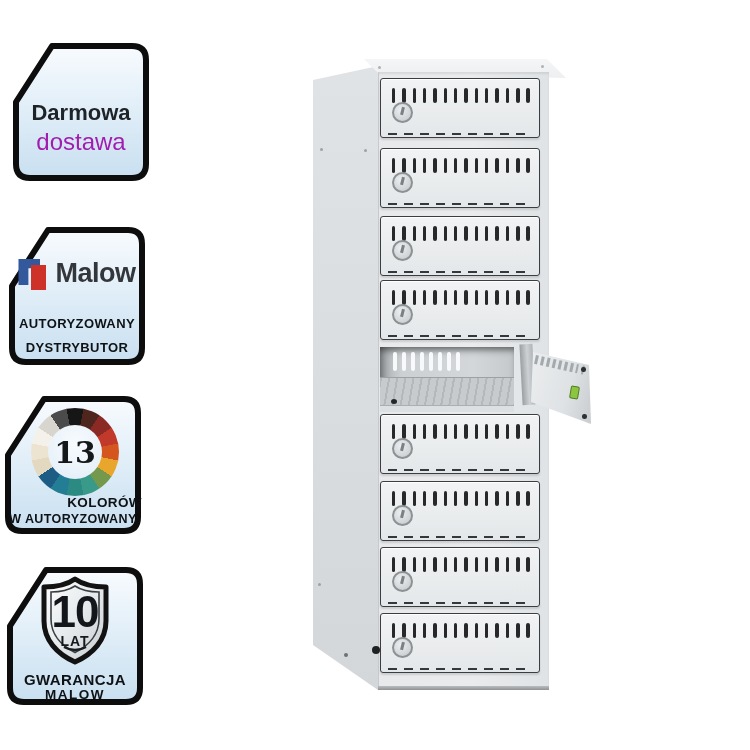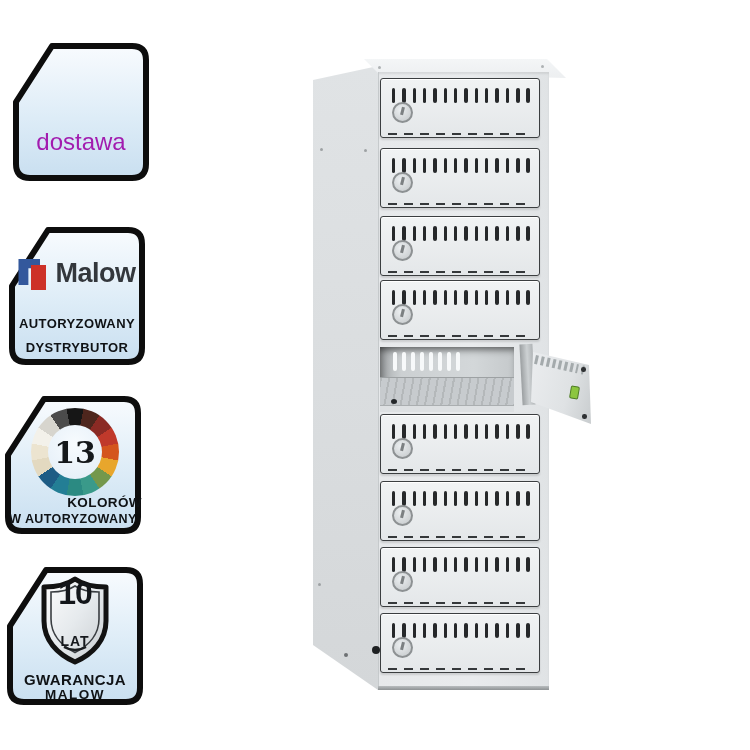--- a/index.html
+++ b/index.html
@@ -16,21 +16,21 @@
   .malow-icon{position:relative;width:30px;height:34px;}
   .malow-icon .blue{position:absolute;left:0;top:3px;width:22px;height:26px;
       clip-path:polygon(0 0,100% 0,100% 36%,45% 36%,45% 100%,0 100%);background:#33589c;}
   .malow-icon .red{position:absolute;left:13px;top:9px;width:15px;height:25px;background:#cd3128;}
   .brand-name{font-weight:700;font-size:27px;color:#33373c;letter-spacing:-.5px;}
   .wheel{position:absolute;left:27px;top:13px;width:88px;height:88px;border-radius:50%;}
   .wheel-hole{position:absolute;left:17px;top:17px;width:54px;height:54px;border-radius:50%;
       background:radial-gradient(circle at 50% 35%,#f7fbfe,#e2edf7);display:flex;align-items:center;justify-content:center;
       font-family:"DejaVu Serif",serif;font-weight:700;font-size:30px;color:#15181b;}
   .shield-wrap{position:absolute;left:30px;top:9px;width:78px;height:92px;}
-  .shield-num{position:absolute;left:0;top:0;width:100%;text-align:center;font-weight:800;font-size:32px;color:#13161a;letter-spacing:-1px;}
+  .shield-num{position:absolute;left:0;top:12px;width:100%;text-align:center;font-weight:800;font-size:44px;color:#13161a;letter-spacing:-1px;}
   .shield-lat{position:absolute;left:0;top:58px;width:100%;text-align:center;font-weight:700;font-size:14px;color:#15181c;letter-spacing:1px;}
   
   .lk{position:absolute;}
   #lk-side{left:313px;top:66px;width:65px;height:624px;
       clip-path:polygon(0 14px,100% 0,100% 100%,0 579px);
       background:linear-gradient(180deg,#e0e3e5,#d9dcde 60%,#d4d7d9);}
   #lk-top{left:362px;top:58px;width:204px;height:22px;
       clip-path:polygon(2px 1px,185px 1px,204px 20px,16px 15px);
       background:linear-gradient(180deg,#f4f6f7,#eceef0);}
   #lk-front{left:378px;top:72px;width:171px;height:618px;
@@ -79,20 +79,21 @@
       <defs>
           <linearGradient id="bg1" x1="0" y1="0" x2="0" y2="1">
         <stop offset="0" stop-color="#f8fbfe"></stop>
             <stop offset=".55" stop-color="#ddecf7"></stop>
             <stop offset="1" stop-color="#c9dff0"></stop>
       </linearGradient>
         </defs>
       <path d="M 40 4 L 120 4 Q 134 4 134 18 L 134 122 Q 134 136 120 136 L 18 136 Q 4 136 4 122 L 4 60 Z" fill="url(#bg1)" stroke="#0d0d0d" stroke-width="6" stroke-linejoin="round"></path>
     </svg>
     <div class="content">
+      <div class="b-big" style="top:58px;">Darmowa</div>
       <div class="b-big2" style="top:86px;">dostawa</div>
     </div>
   </div>
 
   <div class="badge" style="left:8px;top:226px;">
     <svg width="138" height="140" viewBox="0 0 138 140">
       <path d="M 40 4 L 120 4 Q 134 4 134 18 L 134 122 Q 134 136 120 136 L 18 136 Q 4 136 4 122 L 4 60 Z" fill="url(#bg1)" stroke="#0d0d0d" stroke-width="6" stroke-linejoin="round"></path>
     </svg>
     <div class="content">
       <div class="brand-row">

